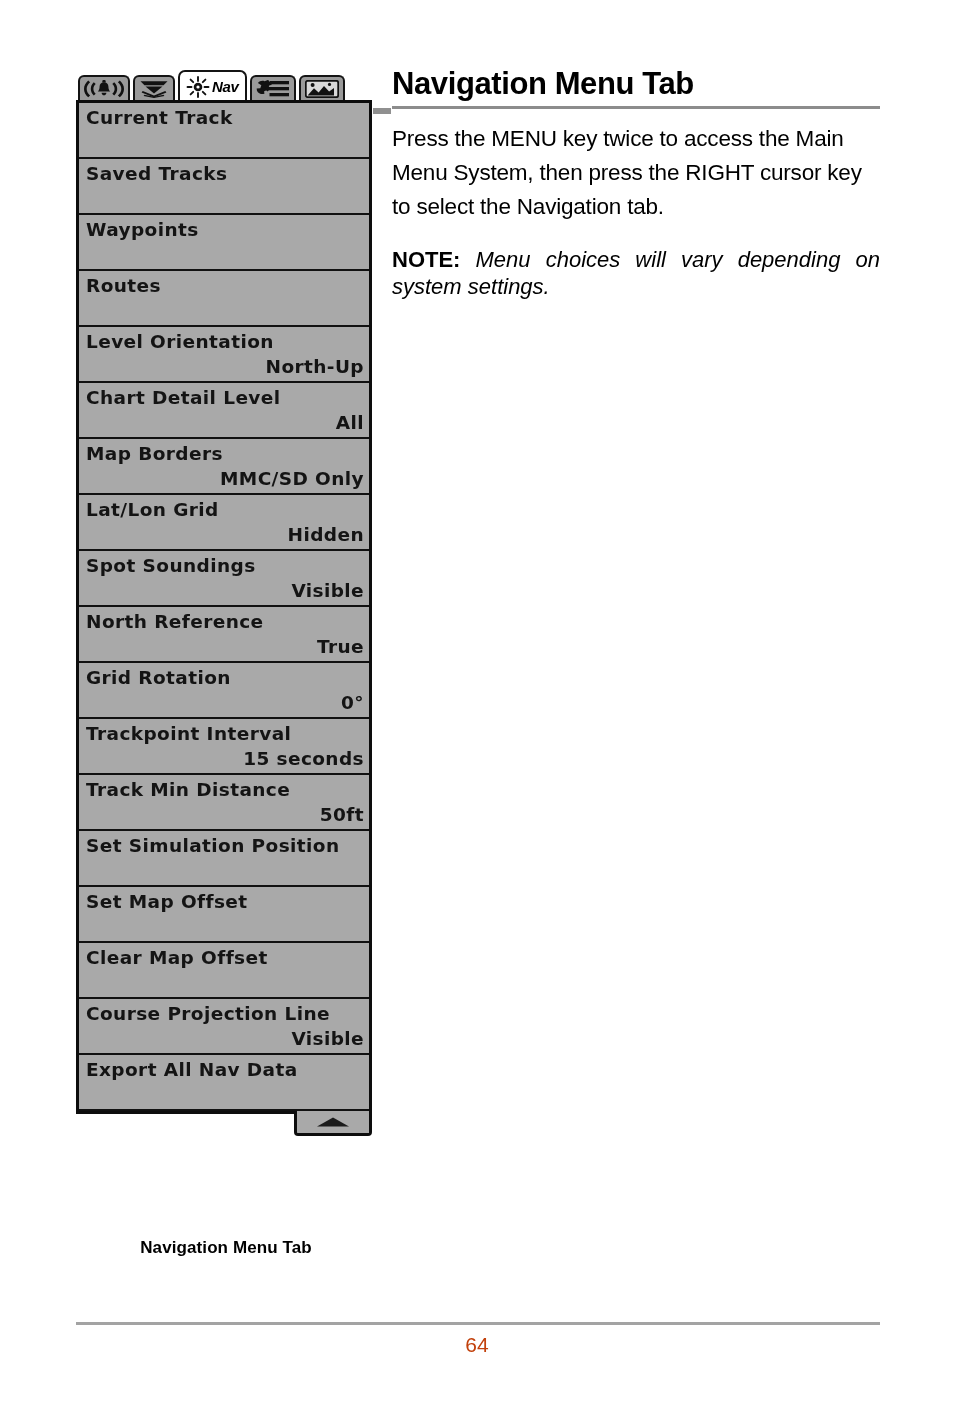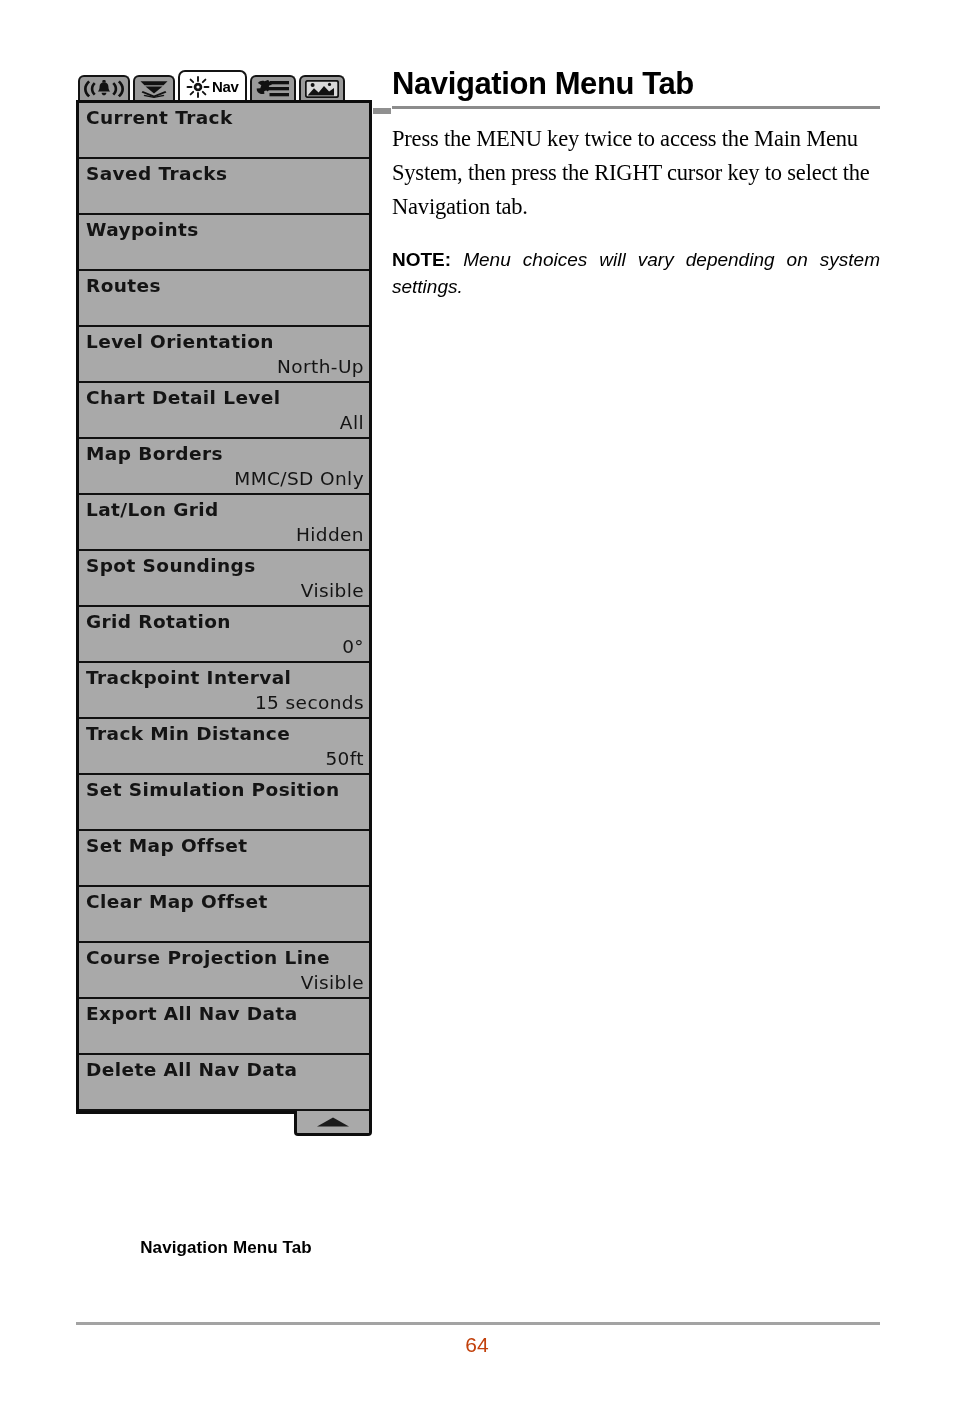--- a/index.html
+++ b/index.html
@@ -42,20 +42,21 @@
   .tab {
     background: #9a9a9a;
     border: 2px solid #141414;
     border-bottom: none;
     border-radius: 6px 6px 0 0;
     height: 26px;
     display: flex;
     align-items: center;
     justify-content: flex-start;
     padding: 0 4px;
+    font-style: italic;
   }
   .tab.selected {
     background: #ffffff;
     height: 31px;
     border-radius: 7px 7px 0 0;
     padding: 0 6px;
   }
   .tab-label {
     font-weight: bold;
     font-size: 15px;
@@ -94,21 +95,21 @@
     letter-spacing: 0.4px;
     line-height: 26px;
     color: #141414;
     white-space: nowrap;
   }
   .menu-row .value {
     position: absolute;
     right: 5px;
     top: 27px;
     font-family: "DejaVu Sans", sans-serif;
-    font-weight: normal;
+    font-weight: bold;
     font-size: 18.5px;
     letter-spacing: 0.4px;
     line-height: 26px;
     color: #141414;
     white-space: nowrap;
   }
 
   
   .scroll-tab {
     position: absolute;
@@ -165,30 +166,30 @@
     color: #000;
   }
   .title-rule {
     margin-top: 4px;
     height: 3px;
     background: #8c8c8c;
     width: 100%;
   }
   p.body {
     margin: 13px 0 8px 0;
-    font-family: Liberation Serif, serif;
+    font-family: Liberation Sans, sans-serif;
     font-size: 22.5px;
     line-height: 34px;
     letter-spacing: -0.2px;
     color: #000;
   }
   p.note {
     margin: 22px 0 0 0;
     font-family: "Liberation Sans", sans-serif;
-    font-size: 19px;
+    font-size: 22px;
     line-height: 27px;
     color: #000;
     text-align: justify;
   }
   p.note .note-lead {
     font-weight: bold;
     font-style: normal;
   }
   p.note .note-body { font-style: italic; }
 
@@ -328,20 +329,24 @@
       </div>
       <div class="menu-row">
         <span class="label">Lat/Lon Grid</span>
         <span class="value">Hidden</span>
       </div>
       <div class="menu-row">
         <span class="label">Spot Soundings</span>
         <span class="value">Visible</span>
       </div>
       <div class="menu-row">
+        <span class="label">North Reference</span>
+        <span class="value">True</span>
+      </div>
+      <div class="menu-row">
         <span class="label">Grid Rotation</span>
         <span class="value">0°</span>
       </div>
       <div class="menu-row">
         <span class="label">Trackpoint Interval</span>
         <span class="value">15 seconds</span>
       </div>
       <div class="menu-row">
         <span class="label">Track Min Distance</span>
         <span class="value">50ft</span>
@@ -357,24 +362,20 @@
       <div class="menu-row">
         <span class="label">Clear Map Offset</span>
         <span class="value"></span>
       </div>
       <div class="menu-row">
         <span class="label">Course Projection Line</span>
         <span class="value">Visible</span>
       </div>
       <div class="menu-row">
         <span class="label">Export All Nav Data</span>
-        <span class="value"></span>
-      </div>
-      <div class="menu-row">
-        <span class="label">Delete All Nav Data</span>
         <span class="value"></span>
       </div>
 
       <div class="scroll-tab">
         <span>
           <svg width="36" height="12" viewBox="0 0 36 12">
             <path d="M18 1.5 L34 10.5 L2 10.5 Z" fill="#1b1b1b"></path>
           </svg>
         </span>
       </div>

